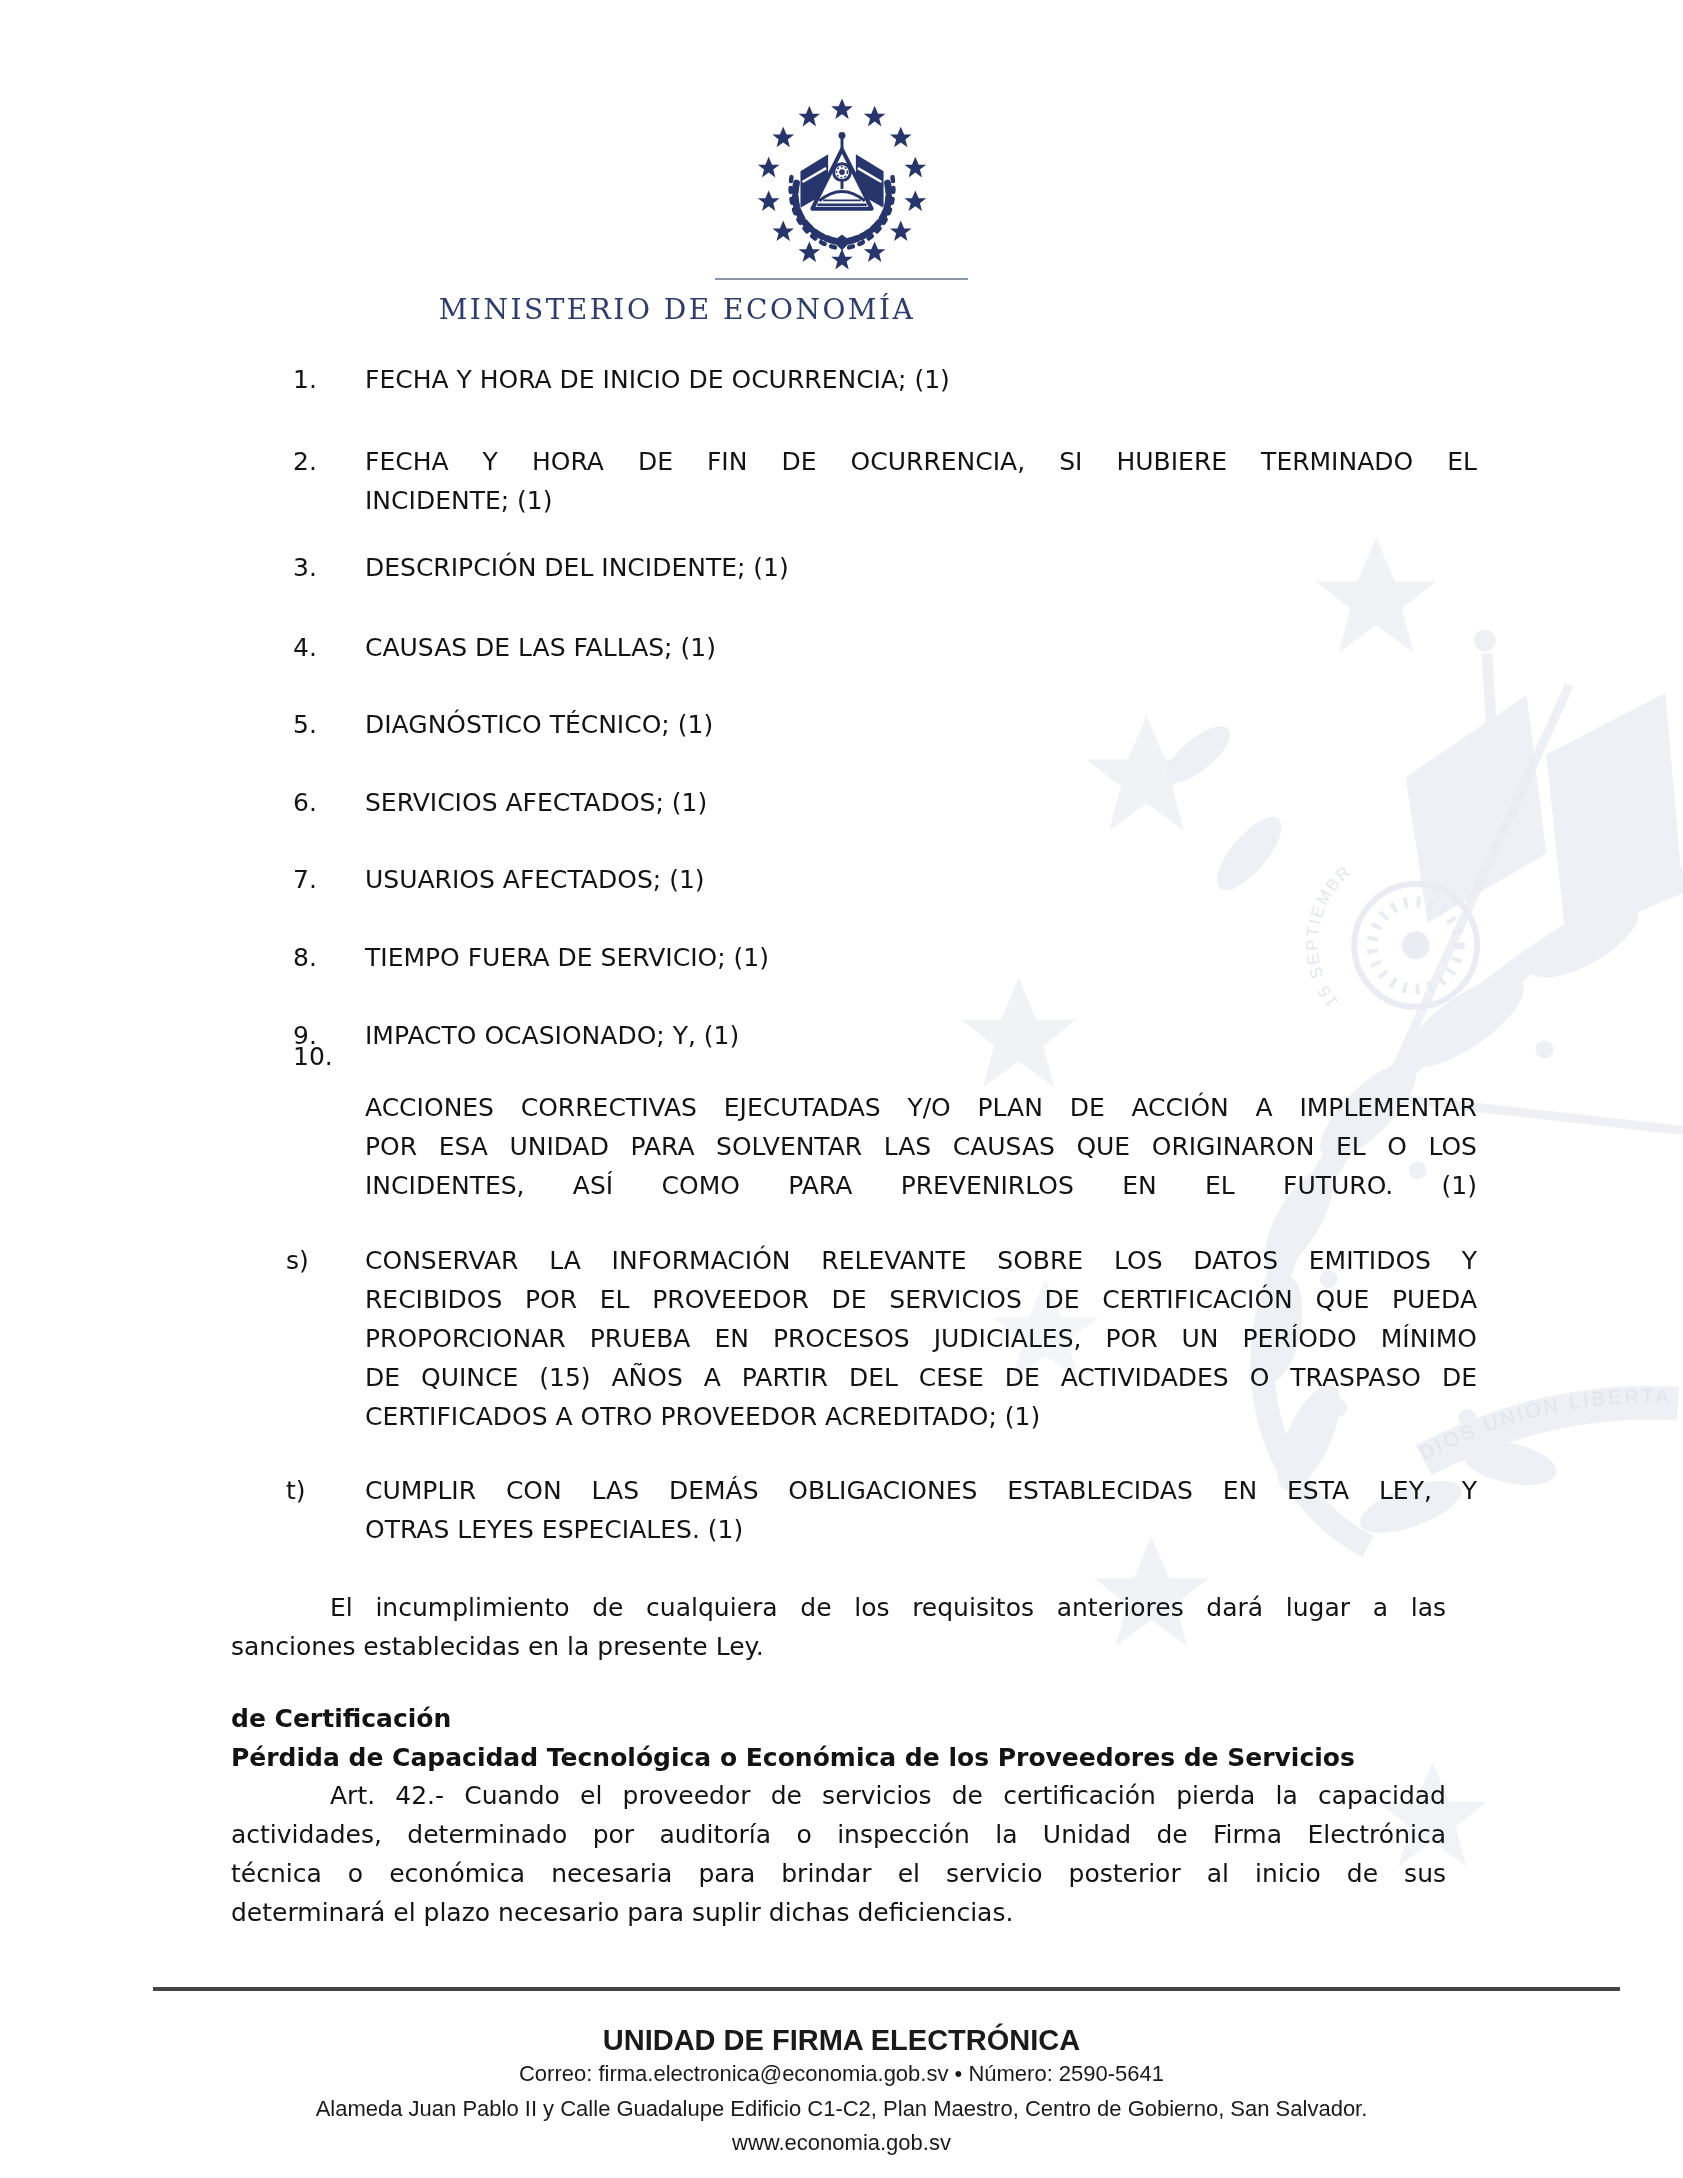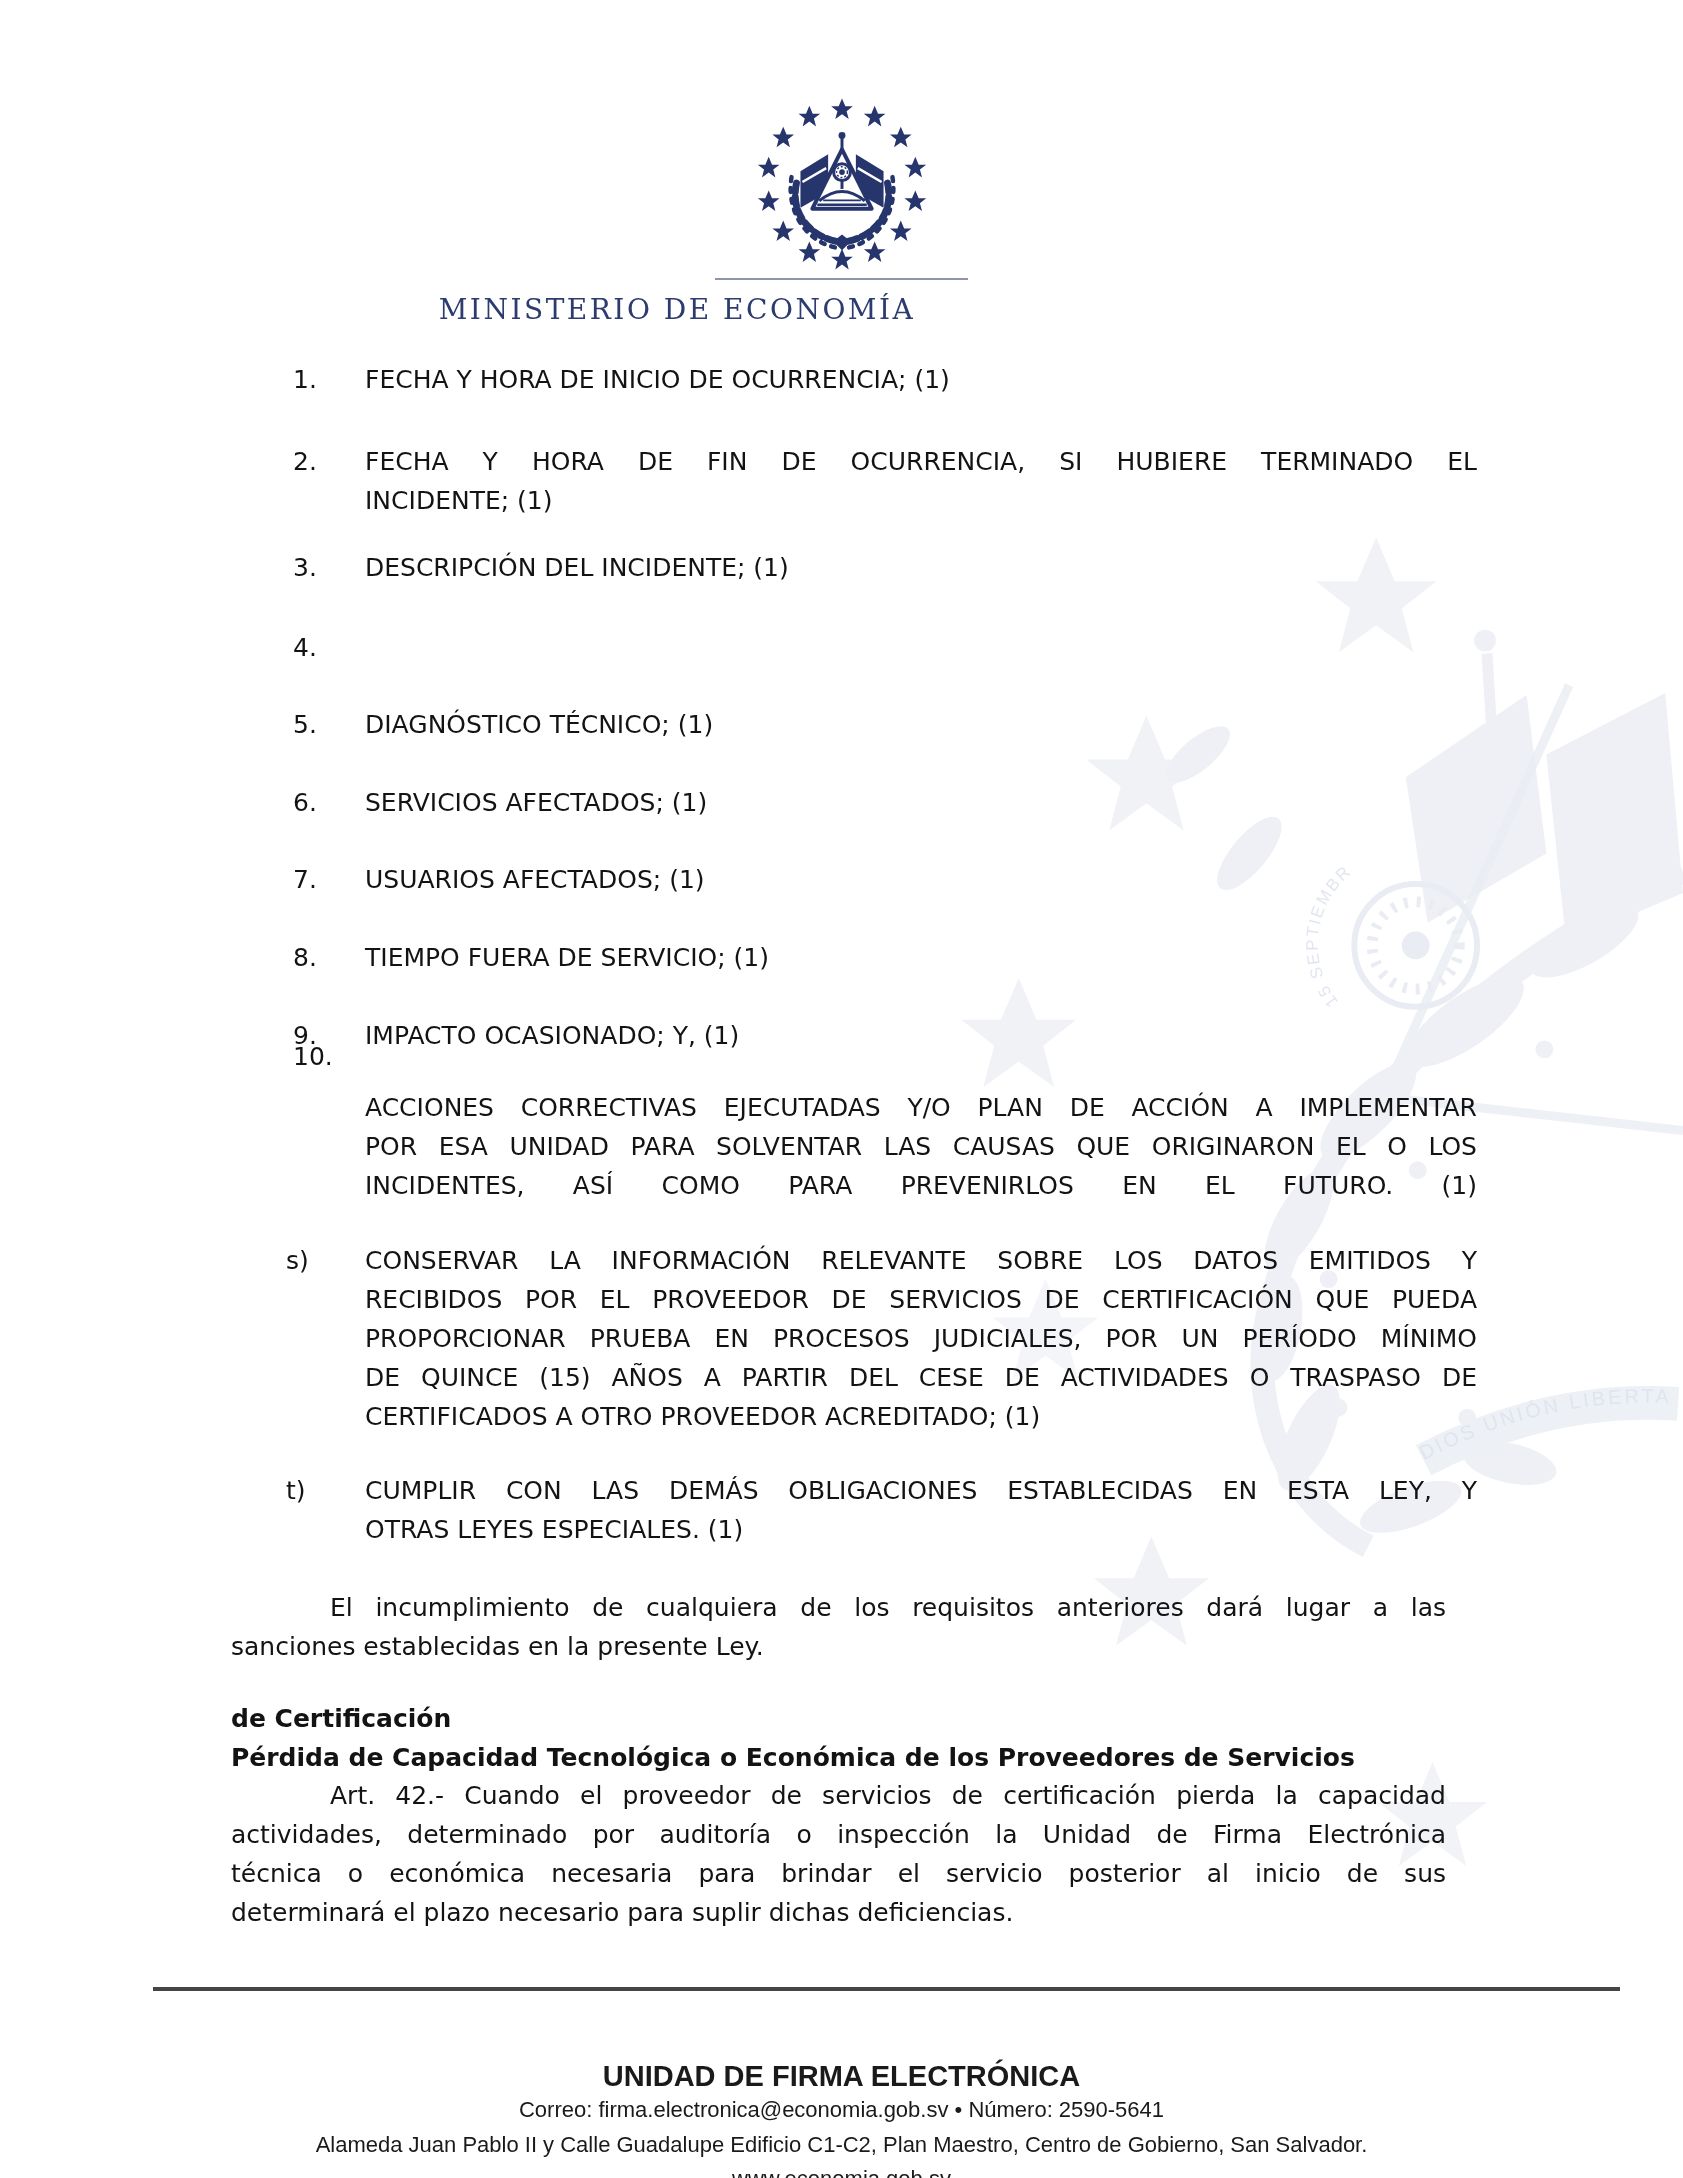--- a/index.html
+++ b/index.html
@@ -17,21 +17,21 @@
   .numblock{position:absolute;left:321px;width:1112px;margin-left:44px;}
   .parablock{position:absolute;left:231px;width:1215px;}
   .heading .tl{font-weight:bold;}
   
   .ministry{
     position:absolute;left:0;top:293px;width:1354px;text-align:center;
     font-family:"DejaVu Serif",serif;font-size:28px;letter-spacing:2.5px;color:#2d3c6f;
   }
   .crestline{position:absolute;left:715px;top:278px;width:253px;height:2px;background:#8d95aa;}
   
-  .f{position:absolute;left:0;width:1683px;text-align:center;font-family:"Liberation Sans",sans-serif;color:#1a1a1a;margin-top:36px;}
+  .f{position:absolute;left:0;width:1683px;text-align:center;font-family:"Liberation Sans",sans-serif;color:#1a1a1a;}
   .f-title{top:2023px;font-size:29px;font-weight:bold;line-height:34px;}
   .f-line{line-height:34px;font-size:22px;}
   .sep{position:absolute;left:153px;top:1987px;width:1467px;height:4px;background:#454545;}
   .wm{position:absolute;left:0;top:0;pointer-events:none;}
 </style>
 </head>
 <body>
 
 <div class="page">
 
@@ -157,20 +157,23 @@
     <div class="tl j">FECHA Y HORA DE FIN DE OCURRENCIA, SI HUBIERE TERMINADO EL</div>
     <div class="tl">INCIDENTE; (1)</div>
   </div>
 
   <div class="marker" style="left:293px;top:548px">3.</div>
   <div class="numblock" style="top:548px">
     <div class="tl">DESCRIPCIÓN DEL INCIDENTE; (1)</div>
   </div>
 
   <div class="marker" style="left:293px;top:628px">4.</div>
+  <div class="numblock" style="top:628px">
+    <div class="tl">CAUSAS DE LAS FALLAS; (1)</div>
+  </div>
 
   <div class="marker" style="left:293px;top:705px">5.</div>
   <div class="numblock" style="top:705px">
     <div class="tl">DIAGNÓSTICO TÉCNICO; (1)</div>
   </div>
 
   <div class="marker" style="left:293px;top:783px">6.</div>
   <div class="numblock" style="top:783px">
     <div class="tl">SERVICIOS AFECTADOS; (1)</div>
   </div>

